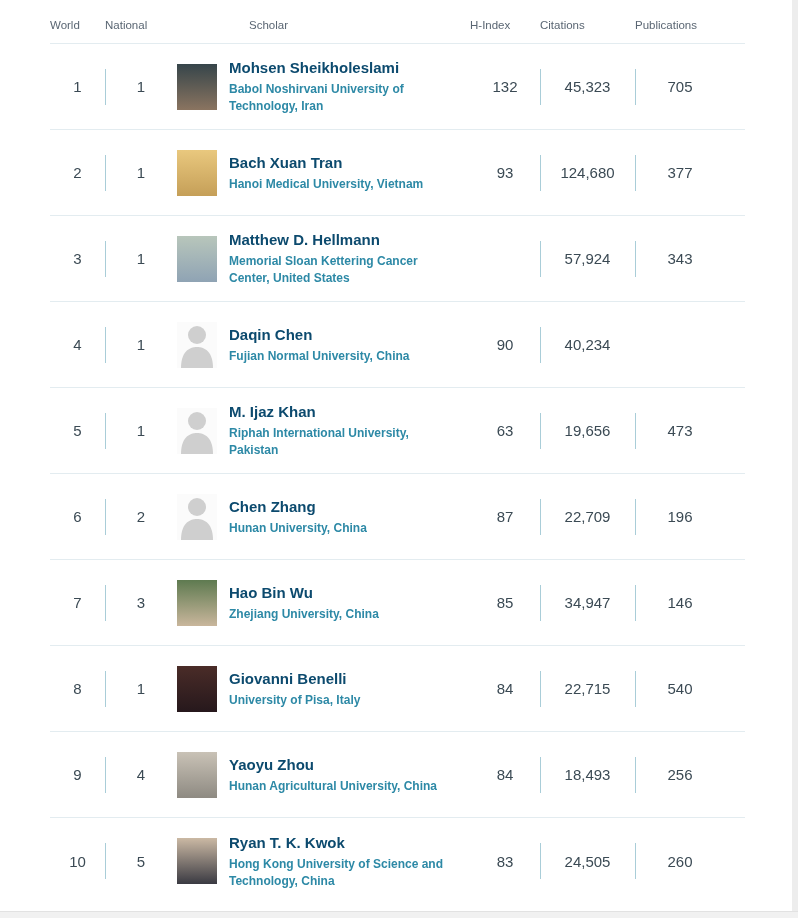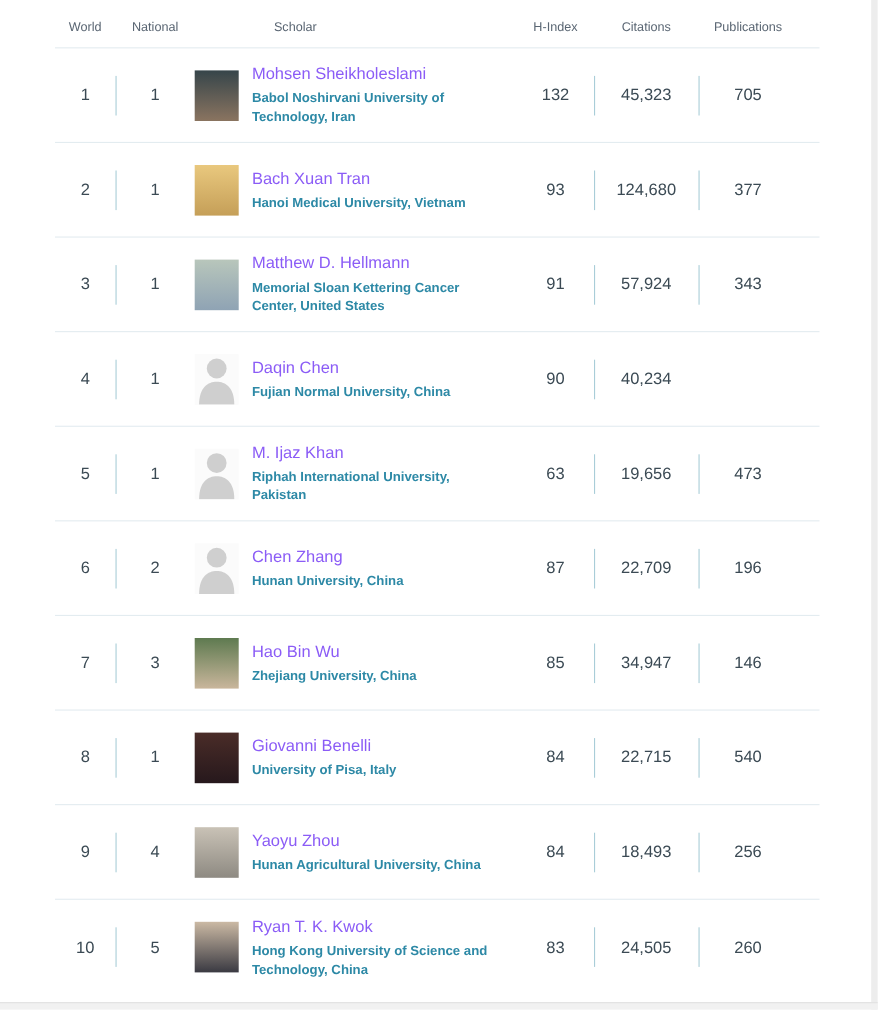--- a/index.html
+++ b/index.html
@@ -20,21 +20,21 @@
     align-items: center;
   }
 
   
   .thead {
     height: 44px;
     border-bottom: 1px solid #e3ecf0;
     color: #5a6673;
     font-size: 11.5px;
   }
-  .thead .h { text-align: center; padding-top: 6px; }
+  .thead .h { padding-top: 6px; }
   .thead .h.left { text-align: left; margin-left: 20px; }
 
   
   .row {
     min-height: 86px;
     padding: 12px 0;
     border-bottom: 1px solid #e3ecf0;
   }
   .row:last-child { border-bottom: none; }
 
@@ -63,22 +63,22 @@
     position: relative;
     background: #fbfbfb;
   }
   .avatar svg { display: none; width: 40px; height: 46px; }
   .avatar.placeholder svg { display: block; }
 
   .info { grid-column: 5; padding-right: 18px; }
   .name {
     display: inline-block;
     font-size: 15px;
-    font-weight: normal;
-    color: #8b5cf6;
+    font-weight: bold;
+    color: #0c4a6e;
     text-decoration: none;
     line-height: 20px;
     cursor: pointer;
   }
   .affil {
     margin-top: 3px;
     font-size: 12px;
     font-weight: bold;
     color: #2d89a6;
     line-height: 17px;
@@ -147,21 +147,20 @@
   <div class="grid-row row">
     <div class="cell" style="grid-column:1">3</div>
     <div class="cell vdiv" style="grid-column:2">1</div>
     <div class="avatar" style="grid-column: 3; background: linear-gradient(rgb(184, 198, 187), rgb(143, 163, 180));">
       
     </div>
     <div class="info">
       <a class="name">Matthew D. Hellmann</a>
       <div class="affil">Memorial Sloan Kettering Cancer Center, United States</div>
     </div>
-    <div class="cell" style="grid-column:6">91</div>
     <div class="cell vdiv" style="grid-column:7">57,924</div>
     <div class="cell vdiv" style="grid-column:8">343</div>
   </div>
 
   <div class="grid-row row">
     <div class="cell" style="grid-column:1">4</div>
     <div class="cell vdiv" style="grid-column:2">1</div>
     <div class="avatar placeholder" style="grid-column:3">
       <svg viewBox="0 0 40 46" xmlns="http://www.w3.org/2000/svg">
         <circle cx="20" cy="13" r="9" fill="#cfcfcf"></circle>

